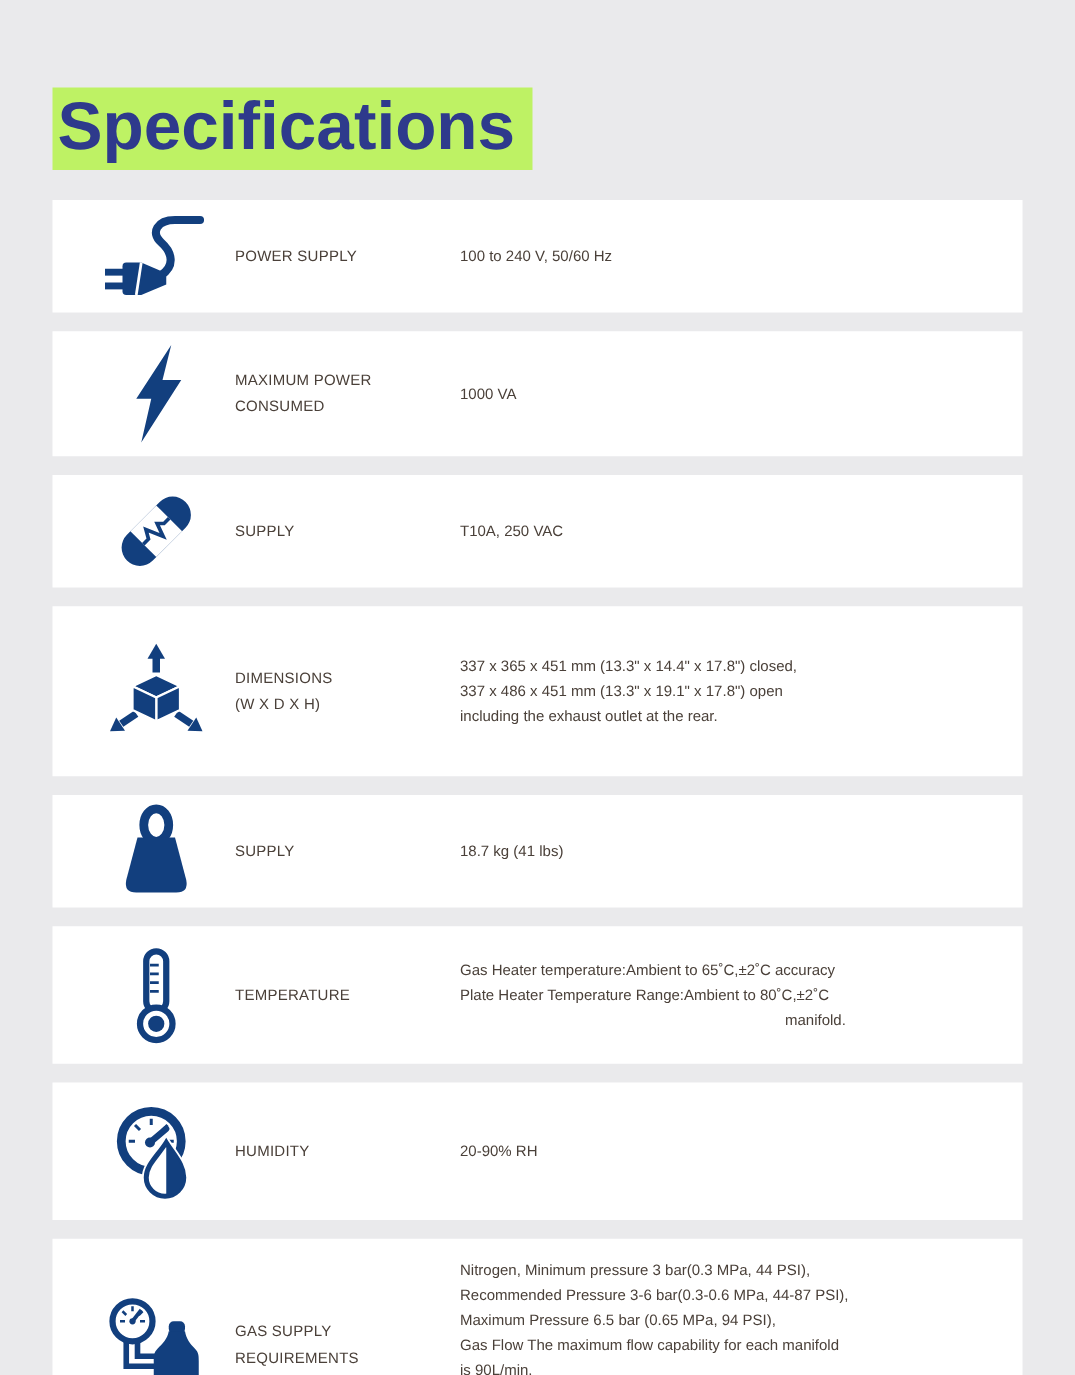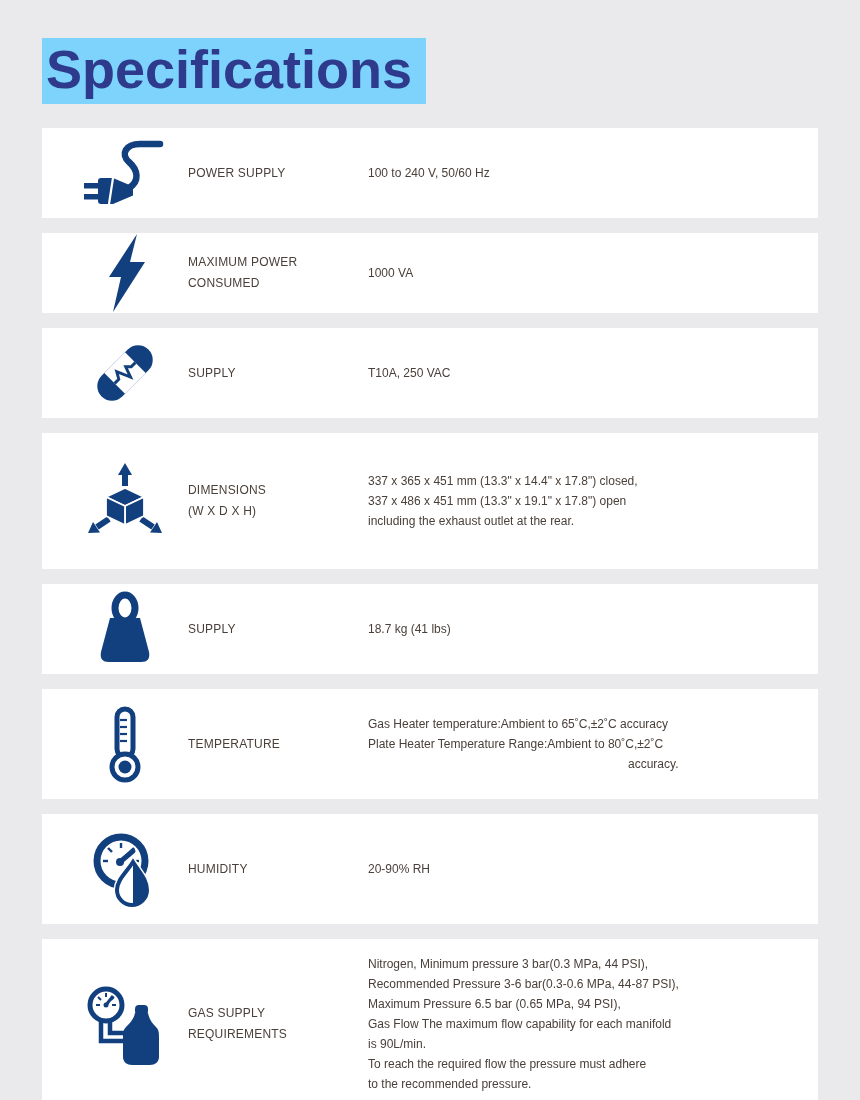--- a/index.html
+++ b/index.html
@@ -8,42 +8,43 @@
     width:860px; height:1100px;
     background:#eaeaec;
     font-family:"Liberation Sans", sans-serif;
     color:#4a4039;
     overflow:hidden;
   }
   .page { padding:38px 42px 0 42px; }
 
   .title-box {
     display:inline-block;
-    background:#7dd3fc;
+    background:#bef264;
     padding:2px 14px 6px 4px;
+    margin-top:32px;
   }
   .title-box h1 {
     margin:0;
     font-size:54px;
     line-height:58px;
     font-weight:700;
     letter-spacing:0px;
     color:#2e3a8c;
     font-family:"Liberation Sans", sans-serif;
   }
 
   .card {
     background:#ffffff;
     display:flex;
     align-items:center;
     margin-top:15px;
     width:776px;
   }
   .card.first { margin-top:24px; }
-  .h90 { height:90px; } .h100 { height:80px; } .h105 { height:136px; }
+  .h90 { height:90px; } .h100 { height:100px; } .h105 { height:136px; }
   .h110 { height:110px; } .h93 { height:110px; } .h170 { height:170px; }
 
   .icon-cell {
     width:146px; flex:0 0 auto;
     padding-left:20px;
     display:flex; justify-content:center; align-items:center;
     color:#123f7e;
   }
   .label {
     width:180px; flex:0 0 auto;
@@ -158,21 +159,21 @@
           <line x1="18" y1="36" x2="25" y2="36"></line>
         </g>
         <circle cx="23" cy="62" r="13" fill="#fff" stroke="currentColor" stroke-width="5"></circle>
         <circle cx="23" cy="62" r="6.5" fill="currentColor"></circle>
       </svg>
     </div>
     <div class="label">TEMPERATURE</div>
     <div class="value">
       <div class="value-main">Gas Heater temperature:Ambient to 65˚C,±2˚C accuracy
 Plate Heater Temperature Range:Ambient to 80˚C,±2˚C</div>
-      <div class="value-cont">accuracy.</div>
+      <div class="value-cont">manifold.</div>
     </div>
   </section>
 
   
   <section class="card h93">
     <div class="icon-cell">
       <svg width="80" height="80" viewBox="0 0 80 80">
         <defs>
           <clipPath id="dropR">
               <rect x="48" y="28" width="22" height="52"></rect>

